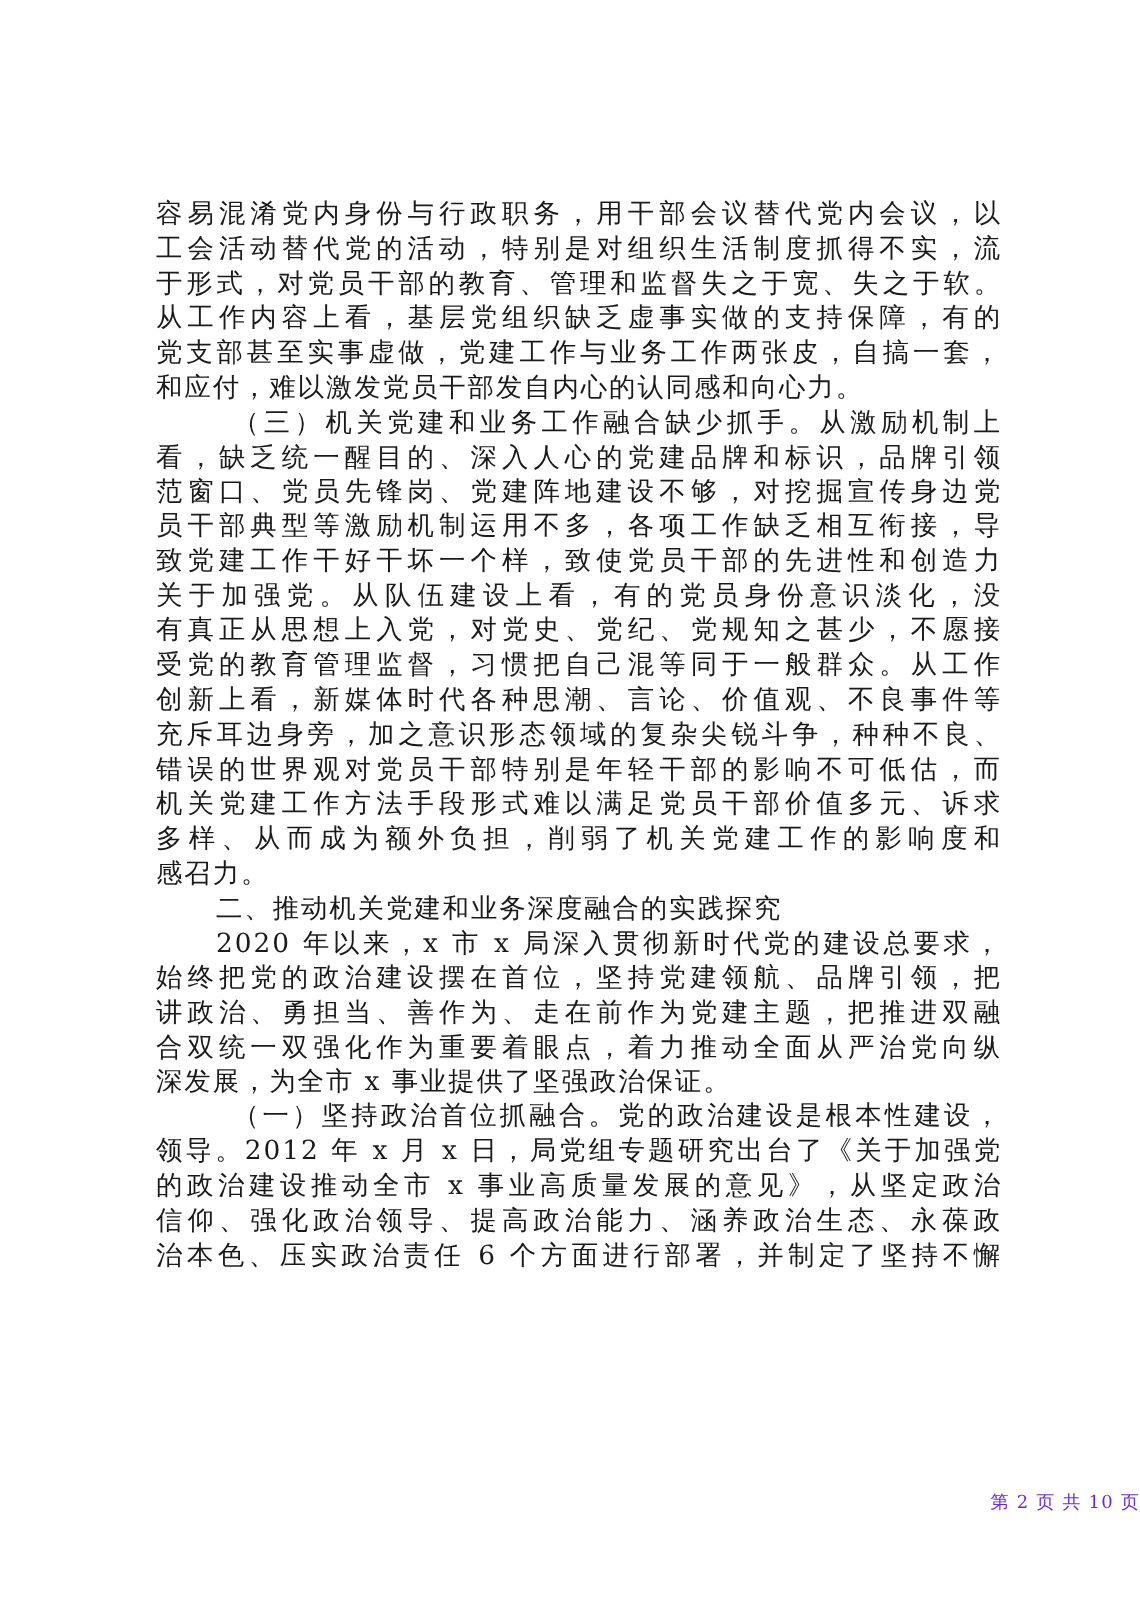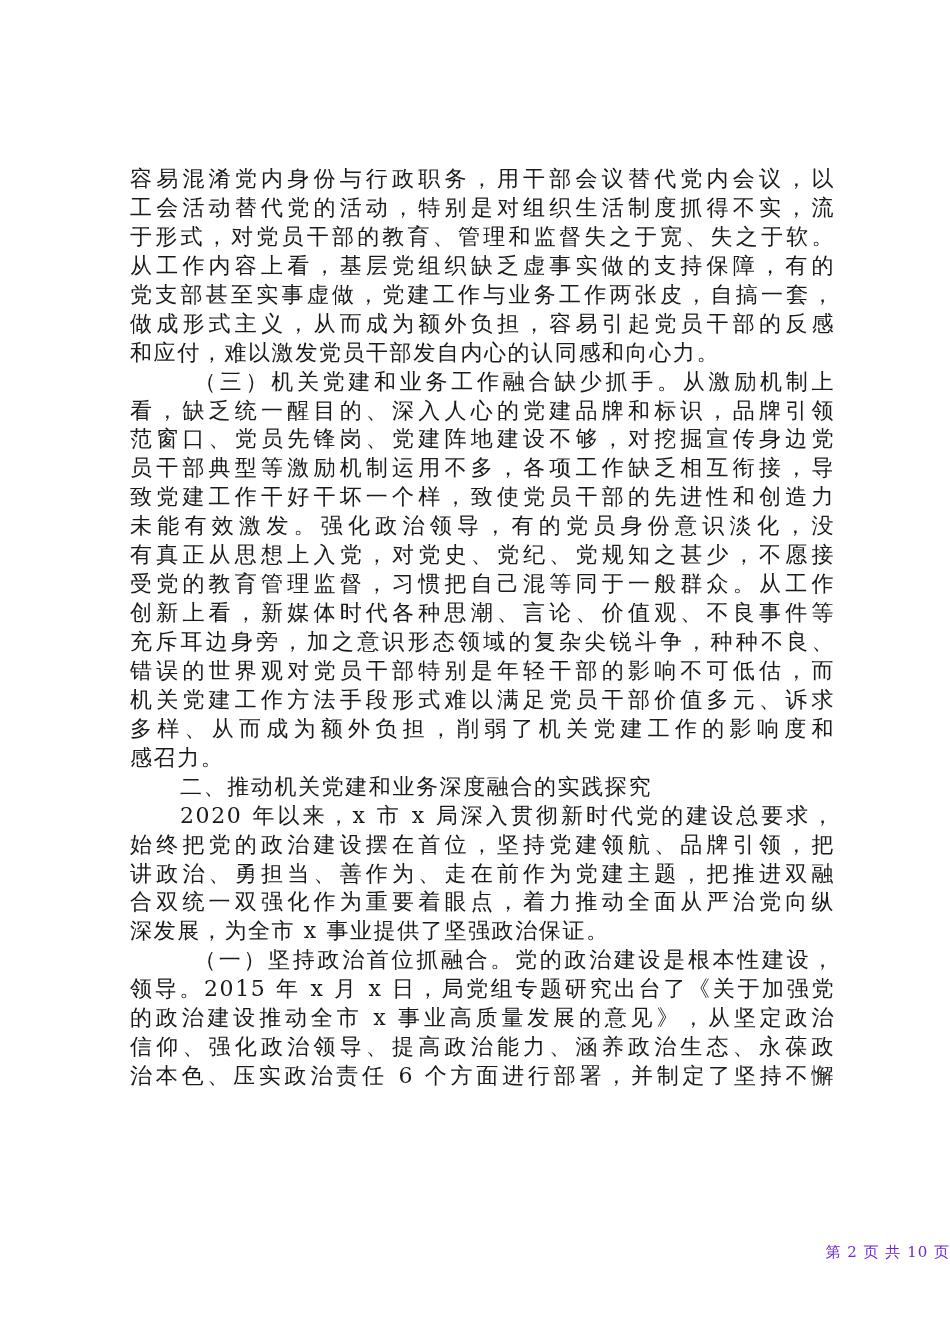--- a/index.html
+++ b/index.html
@@ -33,31 +33,30 @@
 
 <div class="page">
   <div class="content">
 
     <div>
       <span class="line">容易混淆党内身份与行政职务，用干部会议替代党内会议，以</span>
       <span class="line">工会活动替代党的活动，特别是对组织生活制度抓得不实，流</span>
       <span class="line">于形式，对党员干部的教育、管理和监督失之于宽、失之于软。</span>
       <span class="line">从工作内容上看，基层党组织缺乏虚事实做的支持保障，有的</span>
       <span class="line">党支部甚至实事虚做，党建工作与业务工作两张皮，自搞一套，</span>
-      <span class="line">做成形式主义，从而成为额外负担，容易引起党员干部的反感</span>
       <span class="line last">和应付，难以激发党员干部发自内心的认同感和向心力。</span>
     </div>
 
     <div>
       <span class="line indent">（三）机关党建和业务工作融合缺少抓手。从激励机制上</span>
       <span class="line">看，缺乏统一醒目的、深入人心的党建品牌和标识，品牌引领</span>
       <span class="line">范窗口、党员先锋岗、党建阵地建设不够，对挖掘宣传身边党</span>
       <span class="line">员干部典型等激励机制运用不多，各项工作缺乏相互衔接，导</span>
       <span class="line">致党建工作干好干坏一个样，致使党员干部的先进性和创造力</span>
-      <span class="line">未能有效激发。强化政治领导，有的党员身份意识淡化，没</span>
+      <span class="line">关于加强党。从队伍建设上看，有的党员身份意识淡化，没</span>
       <span class="line">有真正从思想上入党，对党史、党纪、党规知之甚少，不愿接</span>
       <span class="line">受党的教育管理监督，习惯把自己混等同于一般群众。从工作</span>
       <span class="line">创新上看，新媒体时代各种思潮、言论、价值观、不良事件等</span>
       <span class="line">充斥耳边身旁，加之意识形态领域的复杂尖锐斗争，种种不良、</span>
       <span class="line">错误的世界观对党员干部特别是年轻干部的影响不可低估，而</span>
       <span class="line">机关党建工作方法手段形式难以满足党员干部价值多元、诉求</span>
       <span class="line">多样、从而成为额外负担，削弱了机关党建工作的影响度和</span>
       <span class="line last">感召力。</span>
     </div>
 
@@ -68,21 +67,21 @@
     <div>
       <span class="line indent-s">2020 年以来，x 市 x 局深入贯彻新时代党的建设总要求，</span>
       <span class="line">始终把党的政治建设摆在首位，坚持党建领航、品牌引领，把</span>
       <span class="line">讲政治、勇担当、善作为、走在前作为党建主题，把推进双融</span>
       <span class="line">合双统一双强化作为重要着眼点，着力推动全面从严治党向纵</span>
       <span class="line last">深发展，为全市 x 事业提供了坚强政治保证。</span>
     </div>
 
     <div>
       <span class="line indent">（一）坚持政治首位抓融合。党的政治建设是根本性建设，</span>
-      <span class="line">领导。2015 年 x 月 x 日，局党组专题研究出台了《关于加强党</span>
+      <span class="line">领导。2012 年 x 月 x 日，局党组专题研究出台了《关于加强党</span>
       <span class="line">的政治建设推动全市 x 事业高质量发展的意见》，从坚定政治</span>
       <span class="line">信仰、强化政治领导、提高政治能力、涵养政治生态、永葆政</span>
       <span class="line">治本色、压实政治责任 6 个方面进行部署，并制定了坚持不懈</span>
     </div>
 
   </div>
 
   <div class="footer">
     <span>第 2 页  共 10 页</span>
   </div>

